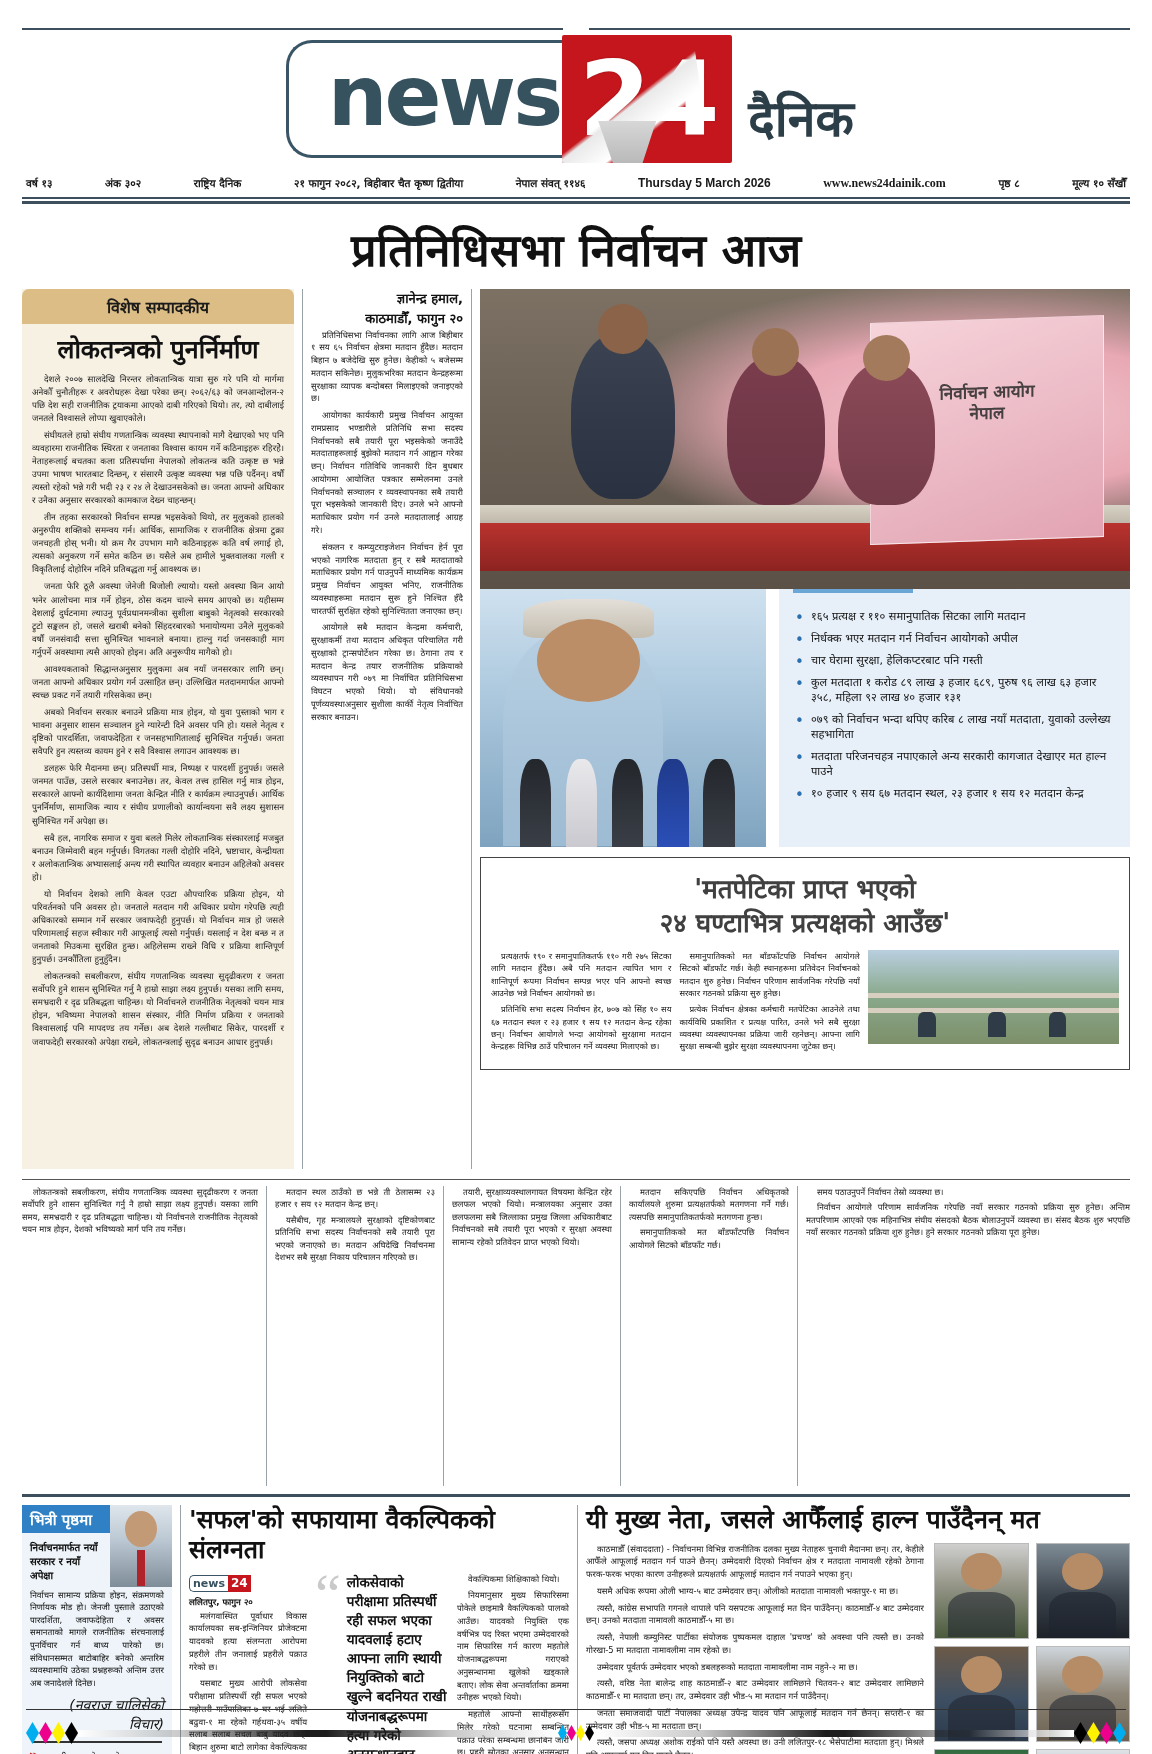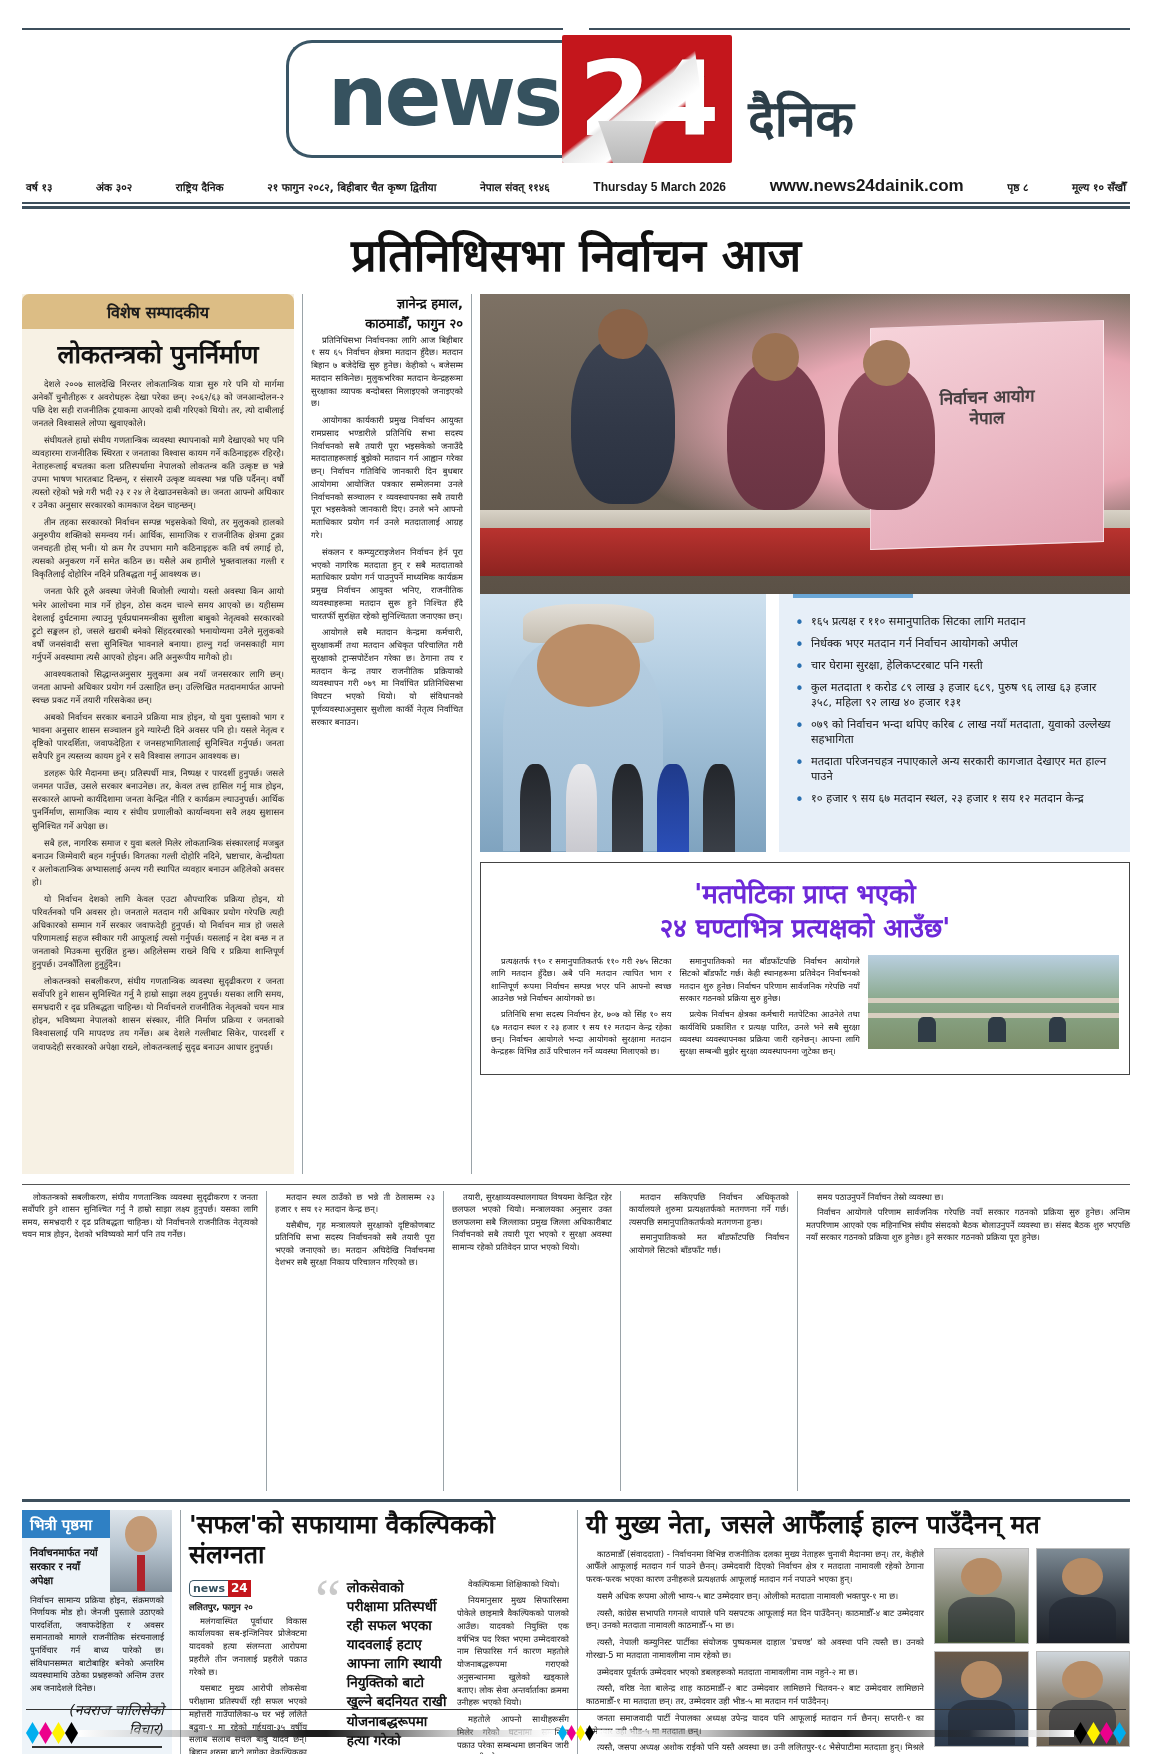--- a/index.html
+++ b/index.html
@@ -69,21 +69,21 @@
   }
 
   .info-bar {
     display:flex; align-items:baseline; justify-content:space-between;
     font-family:"DejaVu Sans", sans-serif;
     font-size:10.5px; color:#1a1a1a; font-weight:bold;
     padding:12px 4px 6px 4px;
     letter-spacing:0px;
   }
   .info-bar .en { font-family:"Liberation Sans", sans-serif; font-size:12px; }
-  .info-bar .url { font-family:Liberation Sans, sans-serif; font-size:17px; }
+  .info-bar .url { font-family:Liberation Serif, serif; font-size:12px; }
 
   .head-rule-1 { height:1.5px; background:#3d4f5c; }
   .head-rule-2 { height:3px; background:#3d4f5c; margin-top:2px; }
 
   
   .main-headline {
     text-align:center;
     font-family:"DejaVu Sans", sans-serif;
     font-weight:bold;
     font-size:45px;
@@ -222,21 +222,21 @@
     color:#2a6fb0; font-size:15px;
   }
   .photorow { display:flex; }
 
   .quotebox {
     border:1px solid #444; margin-top:10px; padding:14px 10px 12px 10px;
     text-align:center;
   }
   .quotebox .qh {
     font-family:"DejaVu Sans", sans-serif; font-weight:bold;
-    font-size:26px; line-height:1.32; color:#6d28d9;
+    font-size:26px; line-height:1.32; color:#404040;
   }
   .q-sub { display:flex; gap:8px; margin-top:10px; }
   .q-sub .qcol { flex:1; }
   .q-sub p { margin:0 0 4px 0; font-family:"DejaVu Sans", sans-serif;
     font-size:8.2px; line-height:1.5; text-align:justify; text-indent:10px; }
   .q-photo {
     width:40%; height:94px; background:linear-gradient(180deg,#b9cfe0 0%,#8aa98c 48%,#7d8f6a 100%);
     position:relative; overflow:hidden;
   }
   .q-photo .rail { position:absolute; left:0; right:0; top:46%; height:5px; background:#d8cfc0; }

